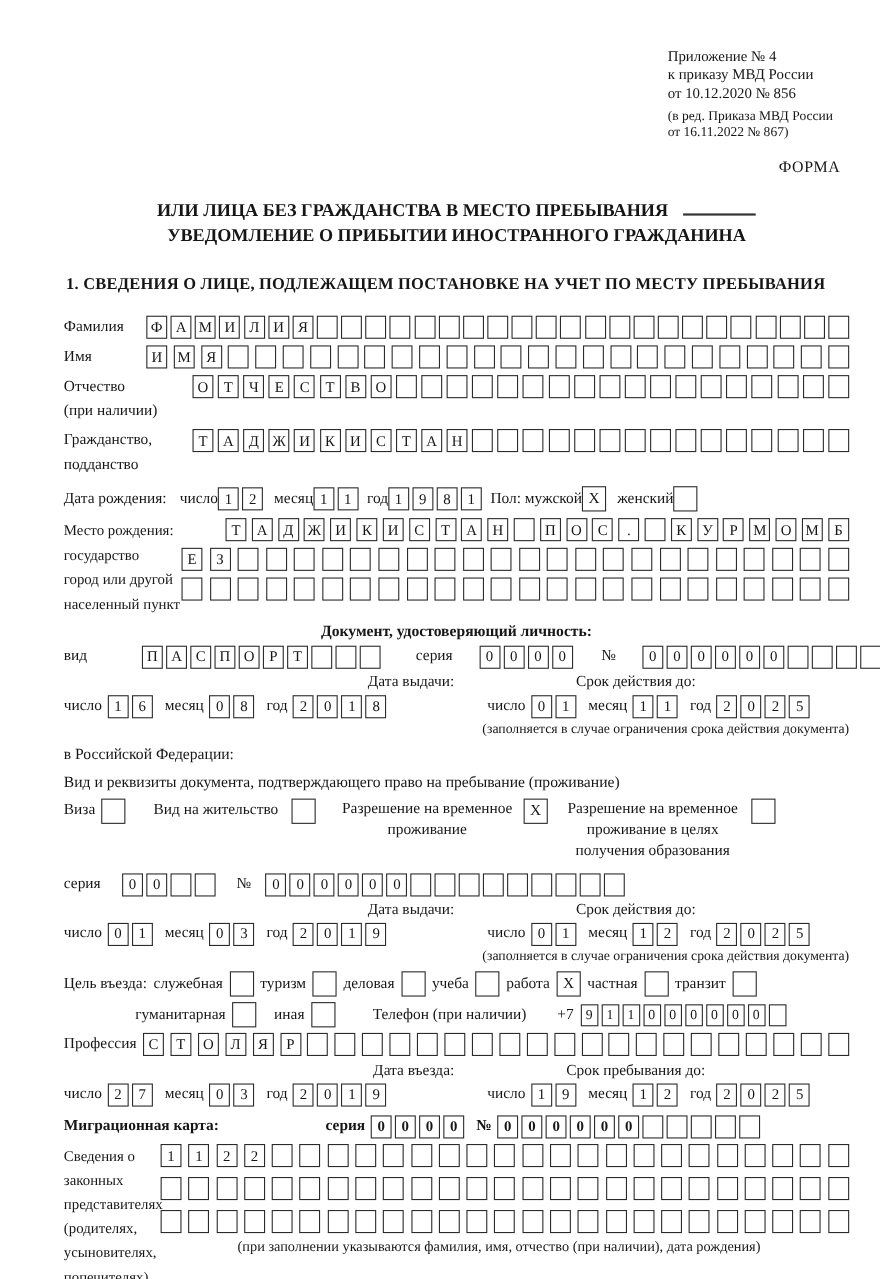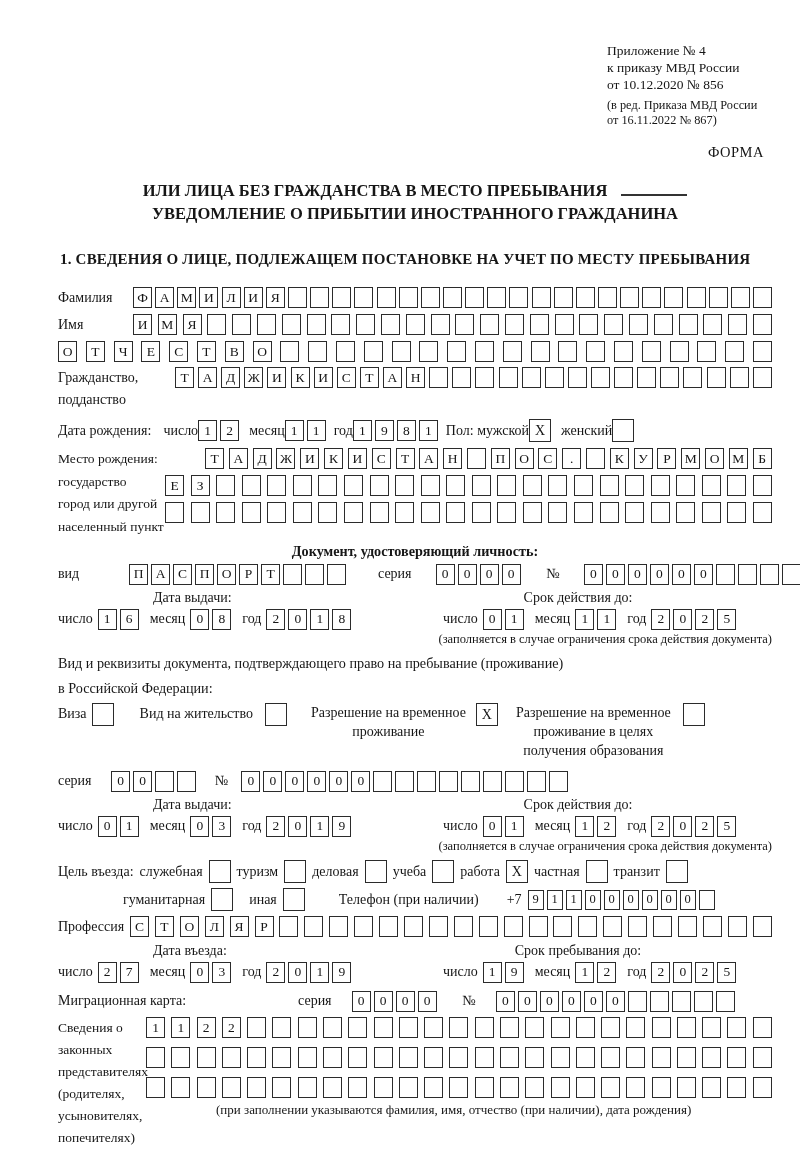--- a/index.html
+++ b/index.html
@@ -24,21 +24,21 @@
   .lbl { font-size: 14px; line-height: 22px; flex: none; white-space: nowrap; }
   
   .ref-block { width: 165px; margin-left: auto; margin-right: 0; font-size: 13.5px; line-height: 17px; }
   .ref-amend { margin-top: 5px; font-size: 12.3px; line-height: 15px; }
   .forma { text-align: right; font-weight: normal; font-size: 14.5px; margin: 16px 8px 0 0; letter-spacing: .5px; }
   .title { text-align: center; font-weight: bold; font-size: 16.5px; line-height: 23px; margin-top: 18px; }
   .t-underline { display: inline-block; width: 66px; border-bottom: 2.5px solid #333; margin-left: 14px; height: 14px; }
   .sec-heading { font-weight: bold; font-size: 15px; letter-spacing: .2px; margin: 26px 0 19px 2px; white-space: nowrap; }
   
   .dg-heads { display: flex; font-size: 14px; margin: 3px 0 2px 0; }
-  .dg-head-left { width: 260px; margin-left: 95px; text-align: left; }
+  .dg-head-left { width: 260px; margin-left: 95px; text-align: right; }
   .dg-head-right { width: 330px; text-align: center; }
   .dg-row { display: flex; margin-bottom: 2px; }
   .dg-half { display: flex; align-items: center; gap: 5px; }
   .dg-half.left { width: 355px; }
   .dg-half.right { padding-left: 30px; }
   .dg-half .lbl { margin-left: 6px; }
   .note-right { text-align: right; font-size: 12.5px; margin: 1px 0 6px 0; }
   .intro { font-size: 14.2px; line-height: 21px; margin-bottom: 4px; }
   .opt-multi { text-align: center; font-size: 14px; line-height: 19px; flex: none; }
   .rep-label { width: 88px; font-size: 13.5px; line-height: 22px; flex: none; }
@@ -130,20 +130,24 @@
         <span class="cell"></span>
         <span class="cell"></span>
         <span class="cell"></span>
         <span class="cell"></span>
         <span class="cell"></span>
         <span class="cell"></span>
       </span>
   </div>
 
   <div class="frow">
+    <span class="lbl" style="width:117px">
+      <span>Отчество</span><br>
+      <span>(при наличии)</span>
+    </span>
     <span class="cells fill">
         <span class="cell">О</span>
         <span class="cell">Т</span>
         <span class="cell">Ч</span>
         <span class="cell">Е</span>
         <span class="cell">С</span>
         <span class="cell">Т</span>
         <span class="cell">В</span>
         <span class="cell">О</span>
         <span class="cell"></span>
@@ -403,22 +407,22 @@
       <span class="cells">
           <span class="cell">2</span>
           <span class="cell">0</span>
           <span class="cell">2</span>
           <span class="cell">5</span>
         </span>
     </div>
   </div>
   <div class="note-right">(заполняется в случае ограничения срока действия документа)</div>
 
+  <div class="intro">в Российской Федерации:</div>
   <div class="intro">Вид и реквизиты документа, подтверждающего право на пребывание (проживание)</div>
-  <div class="intro">в Российской Федерации:</div>
 
   <div class="frow" style="align-items:flex-start; margin-bottom:10px;">
     <span class="lbl">Виза</span>
     <span class="cells cb" style="margin-left:5px">
         <span class="cell"></span>
       </span>
     <span class="lbl" style="margin-left:26px">Вид на жительство</span>
     <span class="cells cb" style="margin-left:12px">
         <span class="cell"></span>
       </span>
@@ -640,21 +644,21 @@
       <span class="lbl">год</span>
       <span class="cells">
           <span class="cell">2</span>
           <span class="cell">0</span>
           <span class="cell">2</span>
           <span class="cell">5</span>
         </span>
     </div>
   </div>
 
-  <div class="frow" style="align-items:center; gap:20px;">
+  <div class="frow" style="align-items:center; gap:5px;font-weight:bold;">
     <span class="lbl">Миграционная карта:</span>
     <span class="lbl" style="margin-left:92px">серия</span>
     <span class="cells">
         <span class="cell">0</span>
         <span class="cell">0</span>
         <span class="cell">0</span>
         <span class="cell">0</span>
       </span>
     <span class="lbl" style="margin-left:6px">№</span>
     <span class="cells">

